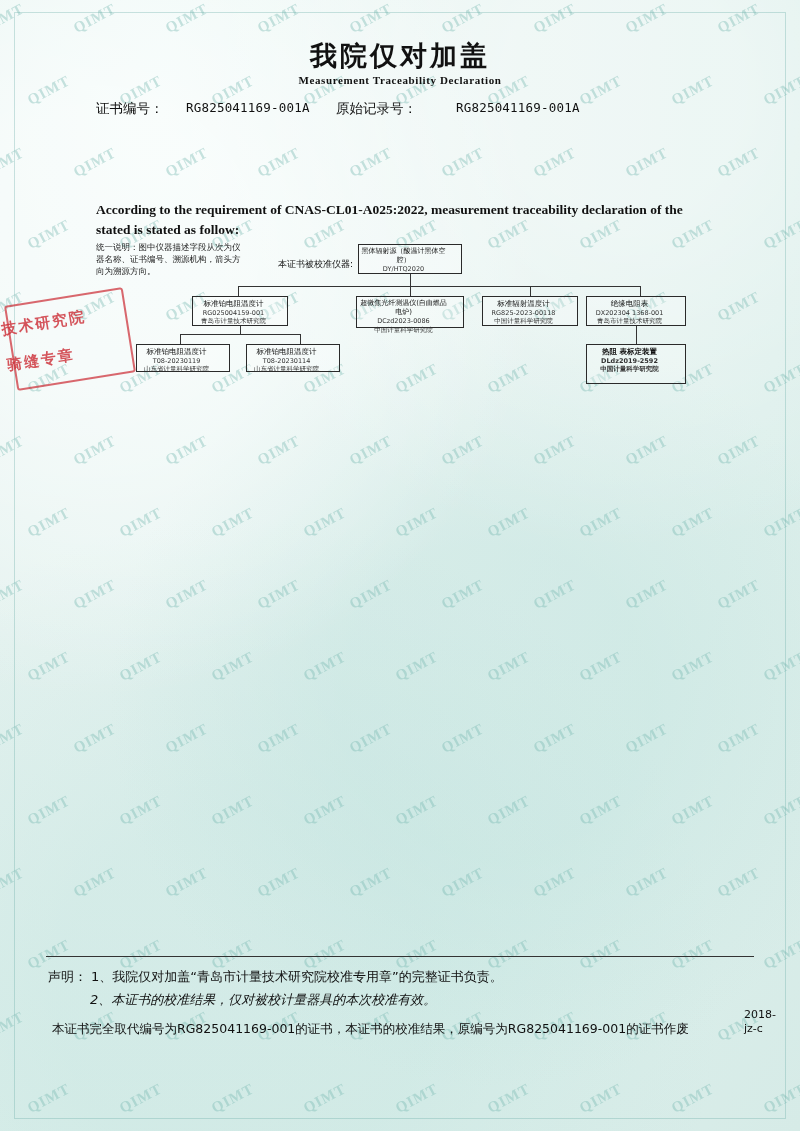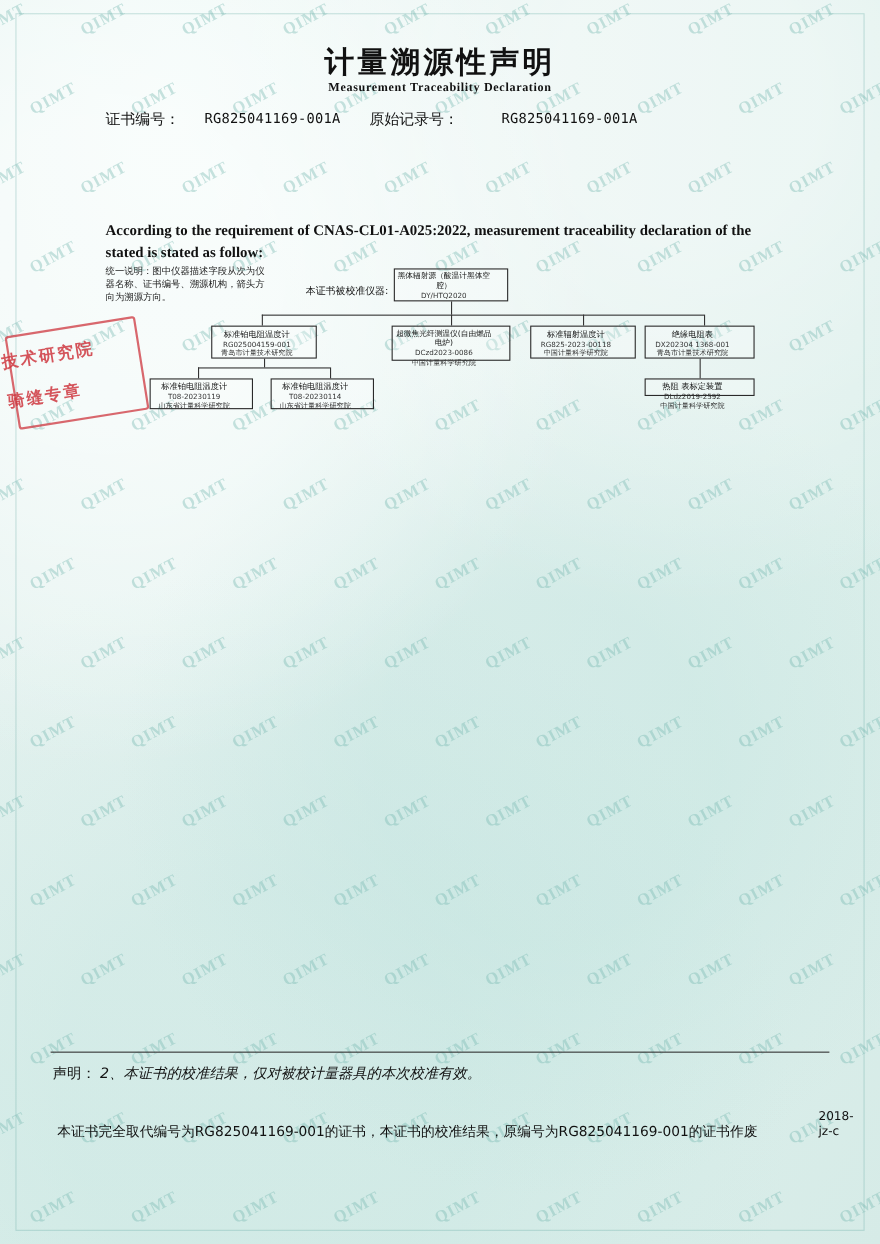--- a/index.html
+++ b/index.html
@@ -414,21 +414,21 @@
       <div class="wm" style="left: 486px; top: 1090px;">QIMT</div>
       <div class="wm" style="left: 578px; top: 1090px;">QIMT</div>
       <div class="wm" style="left: 670px; top: 1090px;">QIMT</div>
       <div class="wm" style="left: 762px; top: 1090px;">QIMT</div>
     </div>
 
   <div class="border-frame"></div>
 
   <div class="content">
 
-    <div class="title-cn">计量溯源性声明</div>
+    <div class="title-cn">我院仅对加盖</div>
     <div class="title-en">Measurement Traceability Declaration</div>
 
     <div class="cert-block">
       <div class="cert-row">
         <div class="c1 lbl-cn">证书编号：</div>
         <div class="c2 val">RG825041169-001A</div>
         <div class="c3 lbl-cn">原始记录号：</div>
         <div class="val">RG825041169-001A</div>
       </div>
     </div>
@@ -489,36 +489,37 @@
     </div>
 
     <div class="box" style="left:246px; top:344px; width:94px; height:28px;">
       <div class="l1">标准铂电阻温度计</div>
       <div class="l3">T08-20230114</div>
       <div class="l3">山东省计量科学研究院</div>
     </div>
 
     <div class="ln ln-v" style="left:636px; top:326px; height:18px;"></div>
 
-    <div class="box" style="left:586px; top:344px; width:100px; height:16px;">
+    <div class="box" style="left:586px; top:344px; width:100px; height:40px;font-weight:bold;">
       <div class="l1">热阻 表标定装置</div>
       <div class="l3">DLdz2019-2592</div>
       <div class="l3">中国计量科学研究院</div>
     </div>
 
     <div class="stamp">
       <div class="stamp-inner"></div>
       <div class="stamp-txt stamp-t1">技术研究院</div>
       <div class="stamp-txt stamp-t2">骑缝专章</div>
     </div>
 
     <div class="footer-rule"></div>
 
     <div class="decl">
       <span class="decl-label">声明：</span>
+      <div style="margin-left:42px;">1、我院仅对加盖“青岛市计量技术研究院校准专用章”的完整证书负责。</div>
       <div style="margin-left:42px;font-style:italic;">2、本证书的校准结果，仅对被校计量器具的本次校准有效。</div>
     </div>
 
     <div class="final-note">本证书完全取代编号为RG825041169-001的证书，本证书的校准结果，原编号为RG825041169-001的证书作废</div>
 
     <div class="doc-code">
       <div>2018-</div>
       <div>jz-c</div>
     </div>
 

